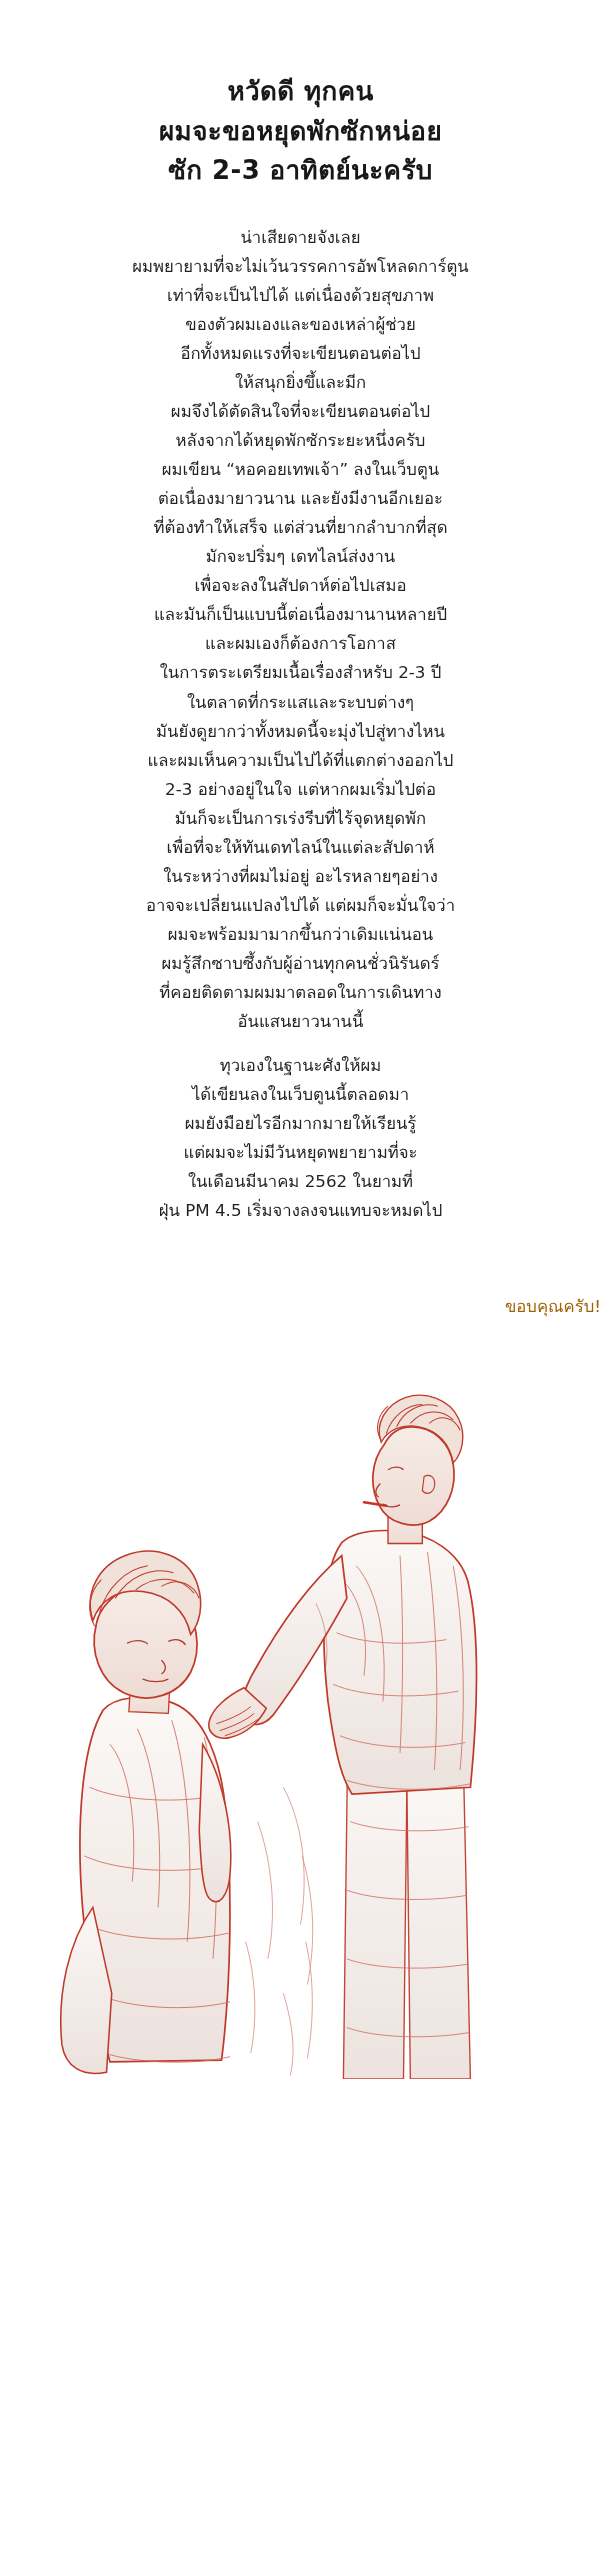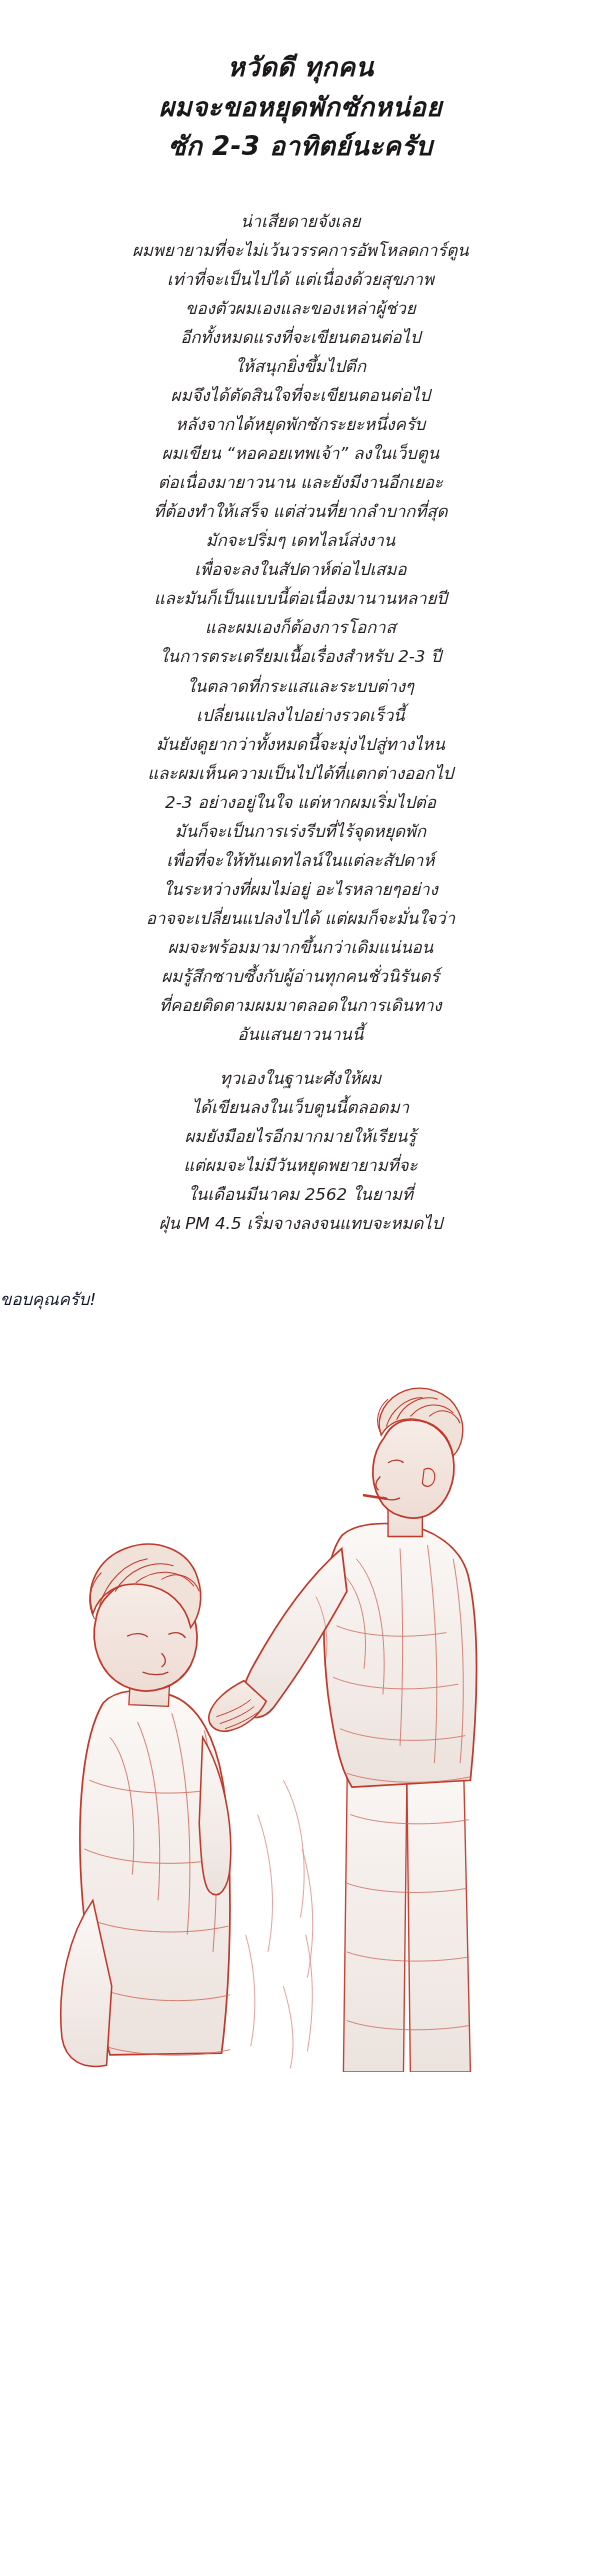--- a/index.html
+++ b/index.html
@@ -14,52 +14,51 @@
     color: #231f20;
   }
   .page {
     position: relative;
     width: 601px;
     min-height: 2576px;
     background: #ffffff;
     overflow: hidden;
   }
   .announcement {
-    padding-top: 48px;
+    padding-top: 72px;
     text-align: center;
-    font-style: italic;
   }
   .headline {
     font-size: 26px;
     font-weight: bold;
     line-height: 1.52;
     letter-spacing: 0.4px;
     color: #1a1718;
   }
   .headline div {
     margin: 0;
   }
   .body-copy {
-    margin-top: 40px;
+    margin-top: 32px;
     text-align: center;
     font-size: 16.7px;
     line-height: 1.74;
     color: #241f20;
   }
   .body-copy p {
     margin: 0;
   }
   .body-copy .gap {
     height: 14.6px;
   }
   .thanks {
-    margin-top: 48px;
-    text-align: left;
+    margin-top: 68px;
+    text-align: right;
     font-size: 16.7px;
-    color: #0f172a;
+    color: #a16207;
   }
 
   
   .illustration {
     position: relative;
     width: 601px;
     height: 738px;
     margin-top: 22px;
   }
   .illus-svg {
@@ -81,33 +80,32 @@
       <div>ผมจะขอหยุดพักซักหน่อย</div>
       <div>ซัก 2-3 อาทิตย์นะครับ</div>
     </div>
 
     <div class="body-copy">
       <p>น่าเสียดายจังเลย</p>
       <p>ผมพยายามที่จะไม่เว้นวรรคการอัพโหลดการ์ตูน</p>
       <p>เท่าที่จะเป็นไปได้ แต่เนื่องด้วยสุขภาพ</p>
       <p>ของตัวผมเองและของเหล่าผู้ช่วย</p>
       <p>อีกทั้งหมดแรงที่จะเขียนตอนต่อไป</p>
-      <p>ให้สนุกยิ่งขึ้มไปตีก</p>
+      <p>ให้สนุกยิ่งขึ้และมีก</p>
       <p>ผมจึงได้ตัดสินใจที่จะเขียนตอนต่อไป</p>
       <p>หลังจากได้หยุดพักซักระยะหนึ่งครับ</p>
       <p>ผมเขียน “หอคอยเทพเจ้า” ลงในเว็บตูน</p>
       <p>ต่อเนื่องมายาวนาน และยังมีงานอีกเยอะ</p>
       <p>ที่ต้องทำให้เสร็จ แต่ส่วนที่ยากลำบากที่สุด</p>
       <p>มักจะปริ่มๆ เดทไลน์ส่งงาน</p>
       <p>เพื่อจะลงในสัปดาห์ต่อไปเสมอ</p>
       <p>และมันก็เป็นแบบนี้ต่อเนื่องมานานหลายปี</p>
       <p>และผมเองก็ต้องการโอกาส</p>
       <p>ในการตระเตรียมเนื้อเรื่องสำหรับ 2-3 ปี</p>
       <p>ในตลาดที่กระแสและระบบต่างๆ</p>
-      <p>เปลี่ยนแปลงไปอย่างรวดเร็วนี้</p>
       <p>มันยังดูยากว่าทั้งหมดนี้จะมุ่งไปสู่ทางไหน</p>
       <p>และผมเห็นความเป็นไปได้ที่แตกต่างออกไป</p>
       <p>2-3 อย่างอยู่ในใจ แต่หากผมเริ่มไปต่อ</p>
       <p>มันก็จะเป็นการเร่งรีบที่ไร้จุดหยุดพัก</p>
       <p>เพื่อที่จะให้ทันเดทไลน์ในแต่ละสัปดาห์</p>
       <p>ในระหว่างที่ผมไม่อยู่ อะไรหลายๆอย่าง</p>
       <p>อาจจะเปลี่ยนแปลงไปได้ แต่ผมก็จะมั่นใจว่า</p>
       <p>ผมจะพร้อมมามากขึ้นกว่าเดิมแน่นอน</p>
       <p>ผมรู้สึกซาบซึ้งกับผู้อ่านทุกคนชั่วนิรันดร์</p>
       <p>ที่คอยติดตามผมมาตลอดในการเดินทาง</p>

